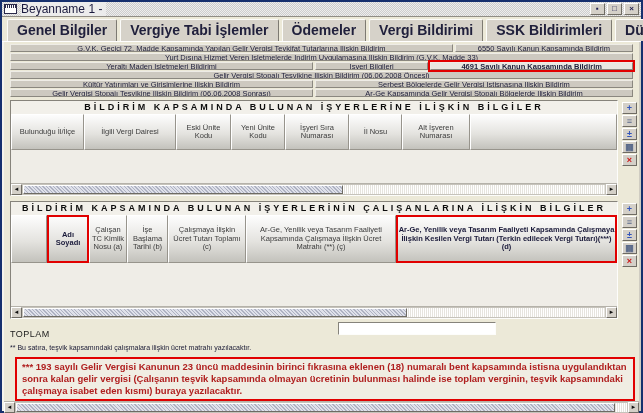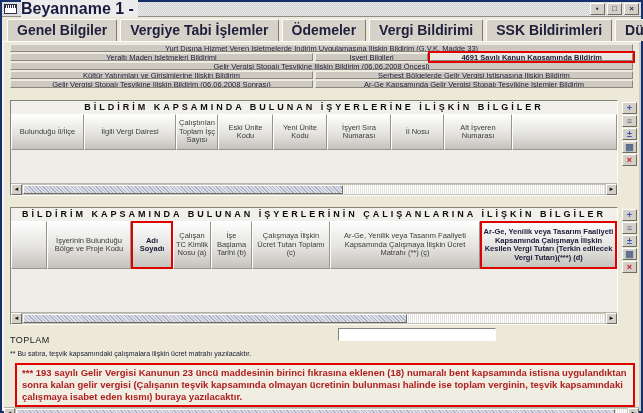--- a/index.html
+++ b/index.html
@@ -11,21 +11,21 @@
          display:flex; flex-direction:column; }
 
   
   .titlebar { height:15px; flex:0 0 15px; display:flex; align-items:center; padding:0 2px;
     background: conic-gradient(#cdcdcd 25%, #ededed 0 50%, #cdcdcd 0 75%, #ededed 0) 0 0/2px 2px;
     border-bottom:1px solid #8f8c84; }
   .app-icon { width:13px; height:10px; background:#fff; border:1px solid #2a2a4a; margin-right:4px;
     position:relative; flex:0 0 13px; }
   .app-icon::before { content:""; position:absolute; left:0; right:0; top:0; height:3px;
     background: repeating-linear-gradient(90deg,#2a2a4a 0 1px,#fff 1px 2px); }
-  .title-text { font-size:16px; font-weight:bold; color:#1b1b3f;
+  .title-text { font-size:12px; font-weight:normal; color:#1b1b3f;
     background:#ececec; padding:0 4px 0 0; white-space:nowrap; }
   .win-btns { margin-left:auto; display:flex; gap:2px; }
   .win-btn { width:15px; height:12px; background:#d4d0c8; border:1px solid;
     border-color:#fff #6e6b63 #6e6b63 #fff; font-size:8px; line-height:10px; text-align:center;
     color:#1b1b4f; font-weight:bold; cursor:default; }
 
   
   .tabbar { flex:0 0 18px; display:flex; align-items:flex-end; gap:3px; padding:2px 0 0 5px;
     background:#ece9d8; }
   .tab { background:#d6d2c9; border:1px solid; border-color:#fcfcfa #7d7a72 #9a978f #fcfcfa;
@@ -111,47 +111,50 @@
     <div class="tab">Vergiye Tabi İşlemler</div>
     <div class="tab">Ödemeler</div>
     <div class="tab">Vergi Bildirimi</div>
     <div class="tab">SSK Bildirimleri</div>
     <div class="tab">Düzenleme Bilgileri</div>
     <div class="tab active">Ekler</div>
   </div>
 
   <div class="attachments">
     <div class="arow">
+      <div class="abtn" style="flex:2.5">G.V.K. Geçici 72. Madde Kapsamında Yapılan Gelir Vergisi Tevkifat Tutarlarına İlişkin Bildirim</div>
+      <div class="abtn" style="flex:1">6550 Sayılı Kanun Kapsamında Bildirim</div>
+    </div>
+    <div class="arow">
       <div class="abtn" style="flex:1">Yurt Dışına Hizmet Veren İşletmelerde İndirim Uygulamasına İlişkin Bildirim (G.V.K. Madde 33)</div>
     </div>
     <div class="arow">
       <div class="abtn" style="flex:2.7">Yeraltı Maden İşletmeleri Bildirimi</div>
       <div class="abtn" style="flex:1">İşyeri Bilgileri</div>
       <div class="abtn hl" style="flex:1.8">4691 Sayılı Kanun Kapsamında Bildirim</div>
     </div>
     <div class="arow">
       <div class="abtn" style="flex:1">Gelir Vergisi Stopajı Teşvikine İlişkin Bildirim (06.06.2008 Öncesi)</div>
     </div>
     <div class="arow">
       <div class="abtn" style="flex:1">Kültür Yatırımları ve Girişimlerine İlişkin Bildirim</div>
       <div class="abtn" style="flex:1.05">Serbest Bölgelerde Gelir Vergisi İstisnasına İlişkin Bildirim</div>
     </div>
     <div class="arow">
       <div class="abtn" style="flex:1">Gelir Vergisi Stopajı Teşvikine İlişkin Bildirim (06.06.2008 Sonrası)</div>
-      <div class="abtn" style="flex:1.05">Ar-Ge Kapsamında Gelir Vergisi Stopajı Teşvikine İşlemler Bildirim</div>
+      <div class="abtn" style="flex:1.05">Ar-Ge Kapsamında Gelir Vergisi Stopajı Bölgelerde İlişkin Bildirim</div>
     </div>
   </div>
 
   <div class="band" style="flex:0 0 96px; margin-top:2px;">
     <div class="panel t1">
       <div class="ptitle">BİLDİRİM KAPSAMINDA BULUNAN İŞYERLERİNE İLİŞKİN BİLGİLER</div>
       <div class="hrow">
         <div class="hcell t1c0">Bulunduğu İl/İlçe</div>
         <div class="hcell t1c1">İlgili Vergi Dairesi</div>
-        <div class="hcell t1c2">Çalıştırılan Toplam İşç Sayısı</div>
         <div class="hcell t1c4">Eski Ünite Kodu</div>
         <div class="hcell t1c3">Yeni Ünite Kodu</div>
         <div class="hcell t1c5">İşyeri Sıra Numarası</div>
         <div class="hcell t1c6">İl Nosu</div>
         <div class="hcell t1c7">Alt İşveren Numarası</div>
         <div class="hcell t1c8"></div>
       </div>
       <div class="pbody"></div>
       <div class="hscroll">
         <div class="sbtn">◄</div>
@@ -163,26 +166,25 @@
     </div>
     <div class="stack">
       <div class="tool"><span class="g-blue">+</span></div>
       <div class="tool"><span class="g-gray">≡</span></div>
       <div class="tool"><span class="g-blue">±</span></div>
       <div class="tool"><span class="g-gray">▦</span></div>
       <div class="tool"><span class="g-red">×</span></div>
     </div>
   </div>
 
-  <div class="band" style="flex:0 0 118px; margin-top:11px;">
+  <div class="band" style="flex:0 0 118px; margin-top:5px;">
     <div class="panel t2">
       <div class="ptitle">BİLDİRİM KAPSAMINDA BULUNAN İŞYERLERİNİN ÇALIŞANLARINA İLİŞKİN BİLGİLER</div>
       <div class="hrow">
         <div class="hcell t2c0"></div>
-        <div class="hcell t2c1">İşyerinin Bulunduğu Bölge ve Proje Kodu</div>
         <div class="hcell t2c2 bold hl">Adı Soyadı</div>
         <div class="hcell t2c3">Çalışan TC Kimlik Nosu (a)</div>
         <div class="hcell t2c4">İşe Başlama Tarihi (b)</div>
         <div class="hcell t2c5">Çalışmaya İlişkin Ücret Tutarı Toplamı (c)</div>
         <div class="hcell t2c6">Ar-Ge, Yenilik veya Tasarım Faaliyeti Kapsamında Çalışmaya İlişkin Ücret Matrahı (**) (ç)</div>
         <div class="hcell t2c7 bold hl">Ar-Ge, Yenilik veya Tasarım Faaliyeti Kapsamında Çalışmaya İlişkin Kesilen Vergi Tutarı (Terkin edilecek Vergi Tutarı)(***) (d)</div>
       </div>
       <div class="pbody"></div>
       <div class="hscroll">
         <div class="sbtn">◄</div>

